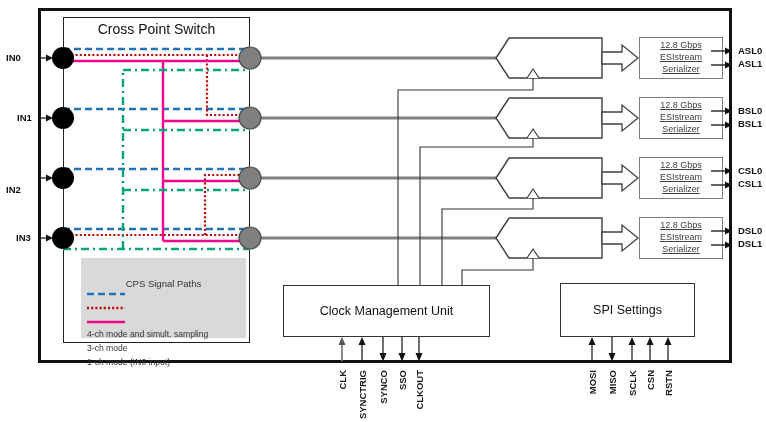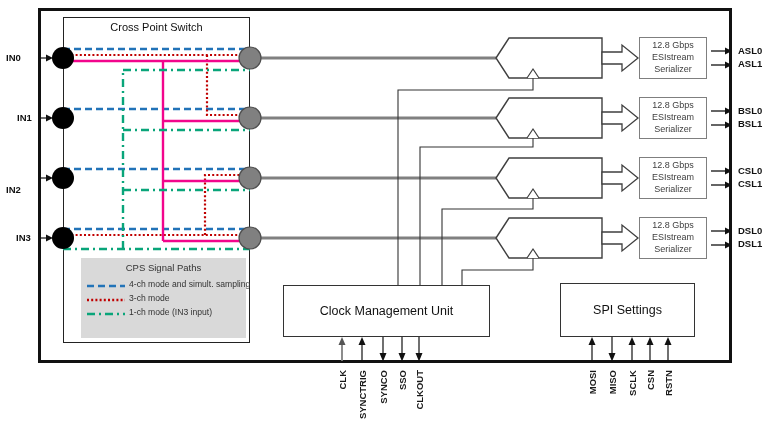--- a/index.html
+++ b/index.html
@@ -13,55 +13,55 @@
   #chip-border {
     left:38px; top:8px; width:694px; height:355px;
     box-sizing:border-box; border:3px solid #111;
   }
   #cps-box {
     left:63px; top:17px; width:187px; height:326px;
     box-sizing:border-box; border:1.3px solid #222; background:#fff;
   }
   #cps-title {
     left:63px; top:21px; width:187px; text-align:center;
-    font-size:11px; color:#111;
+    font-size:14px; color:#111;
   }
   .in-label {
     width:26px; text-align:left; font-size:9.5px; font-weight:600; color:#111;
   }
   .out-label {
     left:738px; width:30px; text-align:left; font-size:9.5px; font-weight:600; color:#111;
   }
   .core-label {
     left:509px; width:93px; text-align:center; font-size:12px; color:#111;
   }
   .ser-box {
-    left:639px; width:68px; height:42px; box-sizing:border-box;
+    left:639px; width:84px; height:42px; box-sizing:border-box;
     border:1.8px solid #7f7f7f; background:#fff;
     display:flex; align-items:center; justify-content:center; text-align:center;
-    font-size:9px; line-height:1.3; color:#404040; padding:0;
+    font-size:9px; line-height:1.3; color:#404040; padding:0;text-decoration:underline;
   }
   #cmu-box {
     left:283px; top:285px; width:207px; height:52px; box-sizing:border-box;
     border:1.4px solid #333; background:#fff;
     display:flex; align-items:center; justify-content:center;
     font-size:12.5px; color:#111;
   }
   #spi-box {
     left:560px; top:283px; width:135px; height:54px; box-sizing:border-box;
     border:1.4px solid #333; background:#fff;
     display:flex; align-items:center; justify-content:center;
     font-size:12.5px; color:#111;
   }
   #legend {
     left:81px; top:258px; width:165px; height:80px; box-sizing:border-box;
-    background:#d9d9d9; padding:4px 0 0 0;
+    background:#d9d9d9; padding:20px 0 0 0;
   }
   #legend-title { text-align:center; font-size:9.5px; color:#333; margin-bottom:2px; }
-  .legend-row { display:flex; align-items:flex-end; height:14px; padding-left:6px; }
+  .legend-row { display:flex; align-items:flex-start; height:14px; padding-left:6px;flex-direction:column; }
   .legend-row svg { flex:0 0 38px; margin-right:4px; }
   .legend-label { font-size:8.6px; color:#333; white-space:nowrap; }
   #overlay { left:0; top:0; width:766px; height:422px; pointer-events:none; }
 </style>
 </head>
 <body>
 
 <div id="stage">
 
   <div id="chip-border" class="abs"></div>
@@ -83,23 +83,23 @@
       <span class="legend-label">4-ch mode and simult. sampling</span>
     </div>
     <div class="legend-row">
       <svg width="38" height="6">
         <line x1="0" y1="3" x2="38" y2="3" stroke-width="2.4" stroke-dasharray="2 2.2" stroke="#C00000"></line>
       </svg>
       <span class="legend-label">3-ch mode</span>
     </div>
     <div class="legend-row">
       <svg width="38" height="6">
-        <line x1="0" y1="3" x2="38" y2="3" stroke-width="2.5" stroke-dasharray="8 4 2 4" stroke="#09A57A"></line>
+        <line x1="0" y1="3" x2="38" y2="3" stroke-width="2.5" stroke="#F2058C"></line>
       </svg>
-      <span class="legend-label">1-ch mode (IN3 input)</span>
+      <span class="legend-label">1-ch mode (IN0 input)</span>
     </div>
   </div>
 
   <div class="abs core-label" style="top:51px;">Core A</div>
   <div class="abs core-label" style="top:111px;">Core B</div>
   <div class="abs core-label" style="top:171px;">Core C</div>
   <div class="abs core-label" style="top:231px;">Core D</div>
 
   <div class="abs ser-box" style="top:37px;">12.8 Gbps ESIstream Serializer</div>
   <div class="abs ser-box" style="top:97px;">12.8 Gbps ESIstream Serializer</div>

